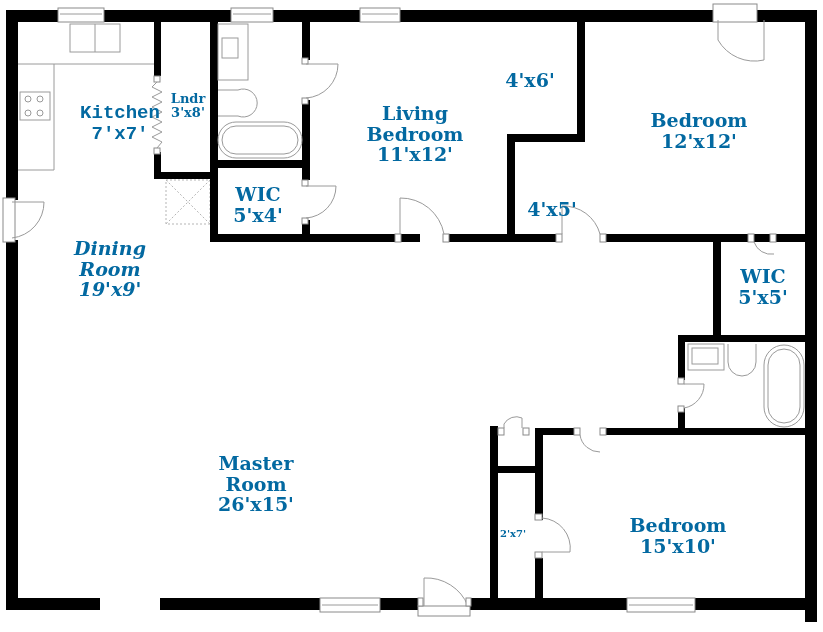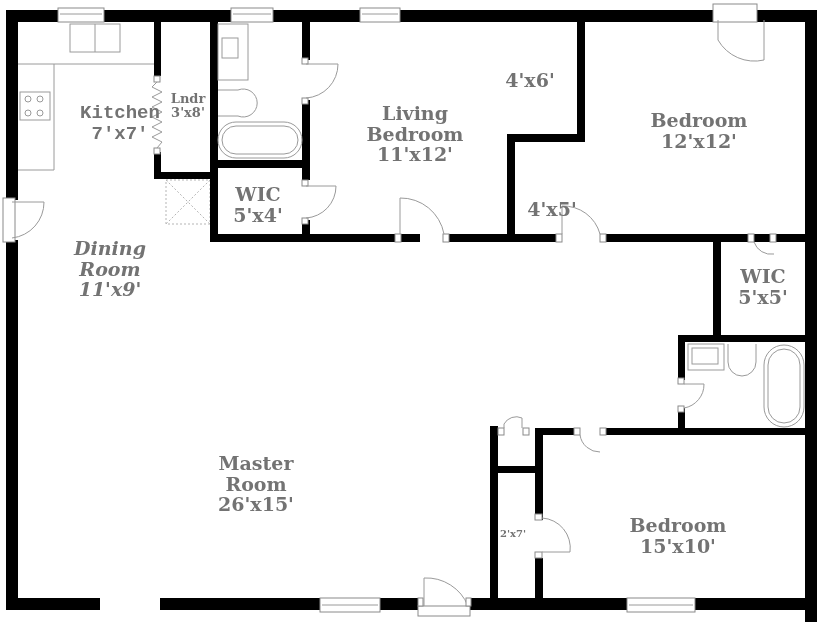--- a/index.html
+++ b/index.html
@@ -3,21 +3,21 @@
 <meta charset="utf-8">
 <style>
   html, body { margin: 0; padding: 0; background: #ffffff; }
   body { width: 823px; height: 632px; overflow: hidden; position: relative; }
   #plan { position: absolute; left: 0; top: 0; width: 823px; height: 632px; }
   .wall { fill: #000000; }
   .thin { fill: none; stroke: #9a9a9a; stroke-width: 1; }
   .dash { fill: none; stroke: #b5b5b5; stroke-width: 1; stroke-dasharray: 2 2; }
   .jamb { fill: #ffffff; stroke: #8a8a8a; stroke-width: 1; }
   .win { fill: #ffffff; stroke: #8a8a8a; stroke-width: 1; }
-  .label { position: absolute; font-family: "DejaVu Serif", "Liberation Serif", serif; font-weight: bold; color: #737373; text-align: center; line-height: 1.08; white-space: nowrap; transform: translateX(-50%); }
+  .label { position: absolute; font-family: "DejaVu Serif", "Liberation Serif", serif; font-weight: bold; color: #0369a1; text-align: center; line-height: 1.08; white-space: nowrap; transform: translateX(-50%); }
   .lg { font-size: 19px; }
   .sm { font-size: 13px; }
   .xs { font-size: 10px; }
   .label span { display: block; }
 </style>
 </head>
 <body>
 
 <svg id="plan" viewBox="0 0 823 632" xmlns="http://www.w3.org/2000/svg">
 
@@ -160,21 +160,21 @@
   <span>Kitchen</span>
   <span>7'x7'</span>
 </div>
 <div class="label sm" style="left:188px; top:92px;">
   <span>Lndr</span>
   <span>3'x8'</span>
 </div>
 <div class="label lg" style="left:110px; top:238px;font-style:italic;">
   <span>Dining</span>
   <span>Room</span>
-  <span>11'x9'</span>
+  <span>19'x9'</span>
 </div>
 <div class="label lg" style="left:258px; top:184px;">
   <span>WIC</span>
   <span>5'x4'</span>
 </div>
 <div class="label lg" style="left:415px; top:103px;">
   <span>Living</span>
   <span>Bedroom</span>
   <span>11'x12'</span>
 </div>

